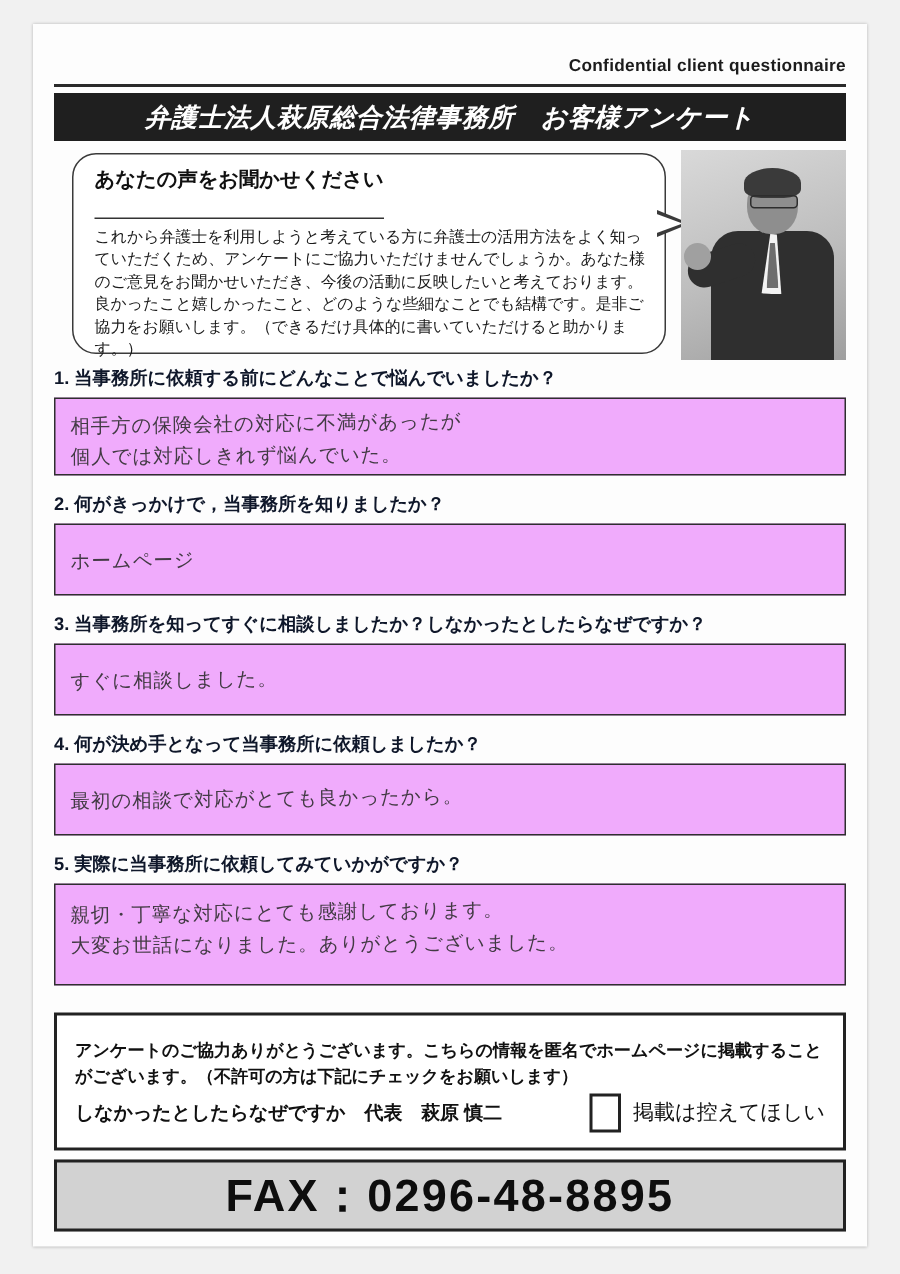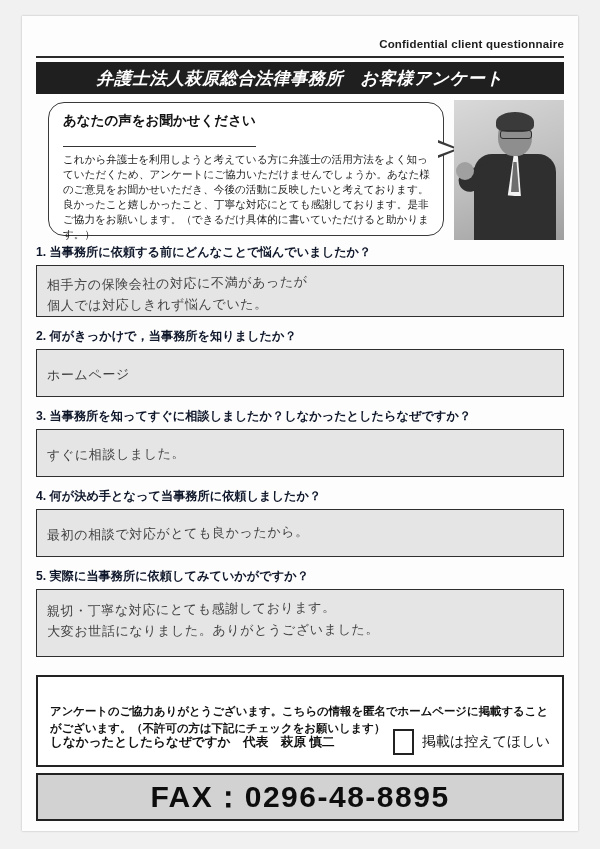--- a/index.html
+++ b/index.html
@@ -220,21 +220,21 @@
   .q-block { position: absolute; left: 14px; width: 528px; }
   .q-label {
     font-size: 12.2px;
     font-weight: bold;
     color: #0f172a;
     margin: 0 0 4px 0;
     white-space: nowrap;
   }
   .answer-box {
     border: 1.4px solid #2f2f2f;
-    background: #e5e5e5;
+    background: #f0abfc;
     box-sizing: border-box;
     position: relative;
     overflow: hidden;
     padding-left: 33px;
   }
   .hand-text {
     position: absolute;
     left: 10px;
     right: 8px;
     color: #2b2b2b;
@@ -249,21 +249,21 @@
   
   .notice {
     position: absolute;
     left: 14px;
     top: 659px;
     width: 528px;
     height: 92px;
     border: 2px solid #222;
     box-sizing: border-box;
     background: #ffffff;
-    padding: 26px 12px;
+    padding: 16px 12px;
   }
   .notice p {
     margin: 0;
     font-size: 11.4px;
     font-weight: bold;
     line-height: 1.45;
     color: #111;
   }
   .notice .firm-row {
     position: absolute;
@@ -324,21 +324,21 @@
     <div class="conf-line">Confidential client questionnaire</div>
     <div class="conf-rule"></div>
 
     <div class="title-band">
       <span class="t">弁護士法人萩原総合法律事務所　お客様アンケート</span>
     </div>
 
     <div class="intro">
       <div class="bubble">
         <h2>あなたの声をお聞かせください</h2>
-        <p>これから弁護士を利用しようと考えている方に弁護士の活用方法をよく知っていただくため、アンケートにご協力いただけませんでしょうか。あなた様のご意見をお聞かせいただき、今後の活動に反映したいと考えております。良かったこと嬉しかったこと、丁寧な対応にとても感謝しております。是非ご協力をお願いします。（できるだけ具体的に書いていただけると助かります。）</p>
+        <p>これから弁護士を利用しようと考えている方に弁護士の活用方法をよく知っていただくため、アンケートにご協力いただけませんでしょうか。あなた様のご意見をお聞かせいただき、今後の活動に反映したいと考えております。良かったこと嬉しかったこと、どのような些細なことでも結構です。是非ご協力をお願いします。（できるだけ具体的に書いていただけると助かります。）</p>
       </div>
       <div class="bubble-tail"></div>
       <div class="bubble-tail-inner"></div>
       <div class="photo">
         <div class="bg"></div>
         <div class="body"></div>
         <div class="shirt"></div>
         <div class="tie"></div>
         <div class="arm"></div>
         <div class="hand"></div>

